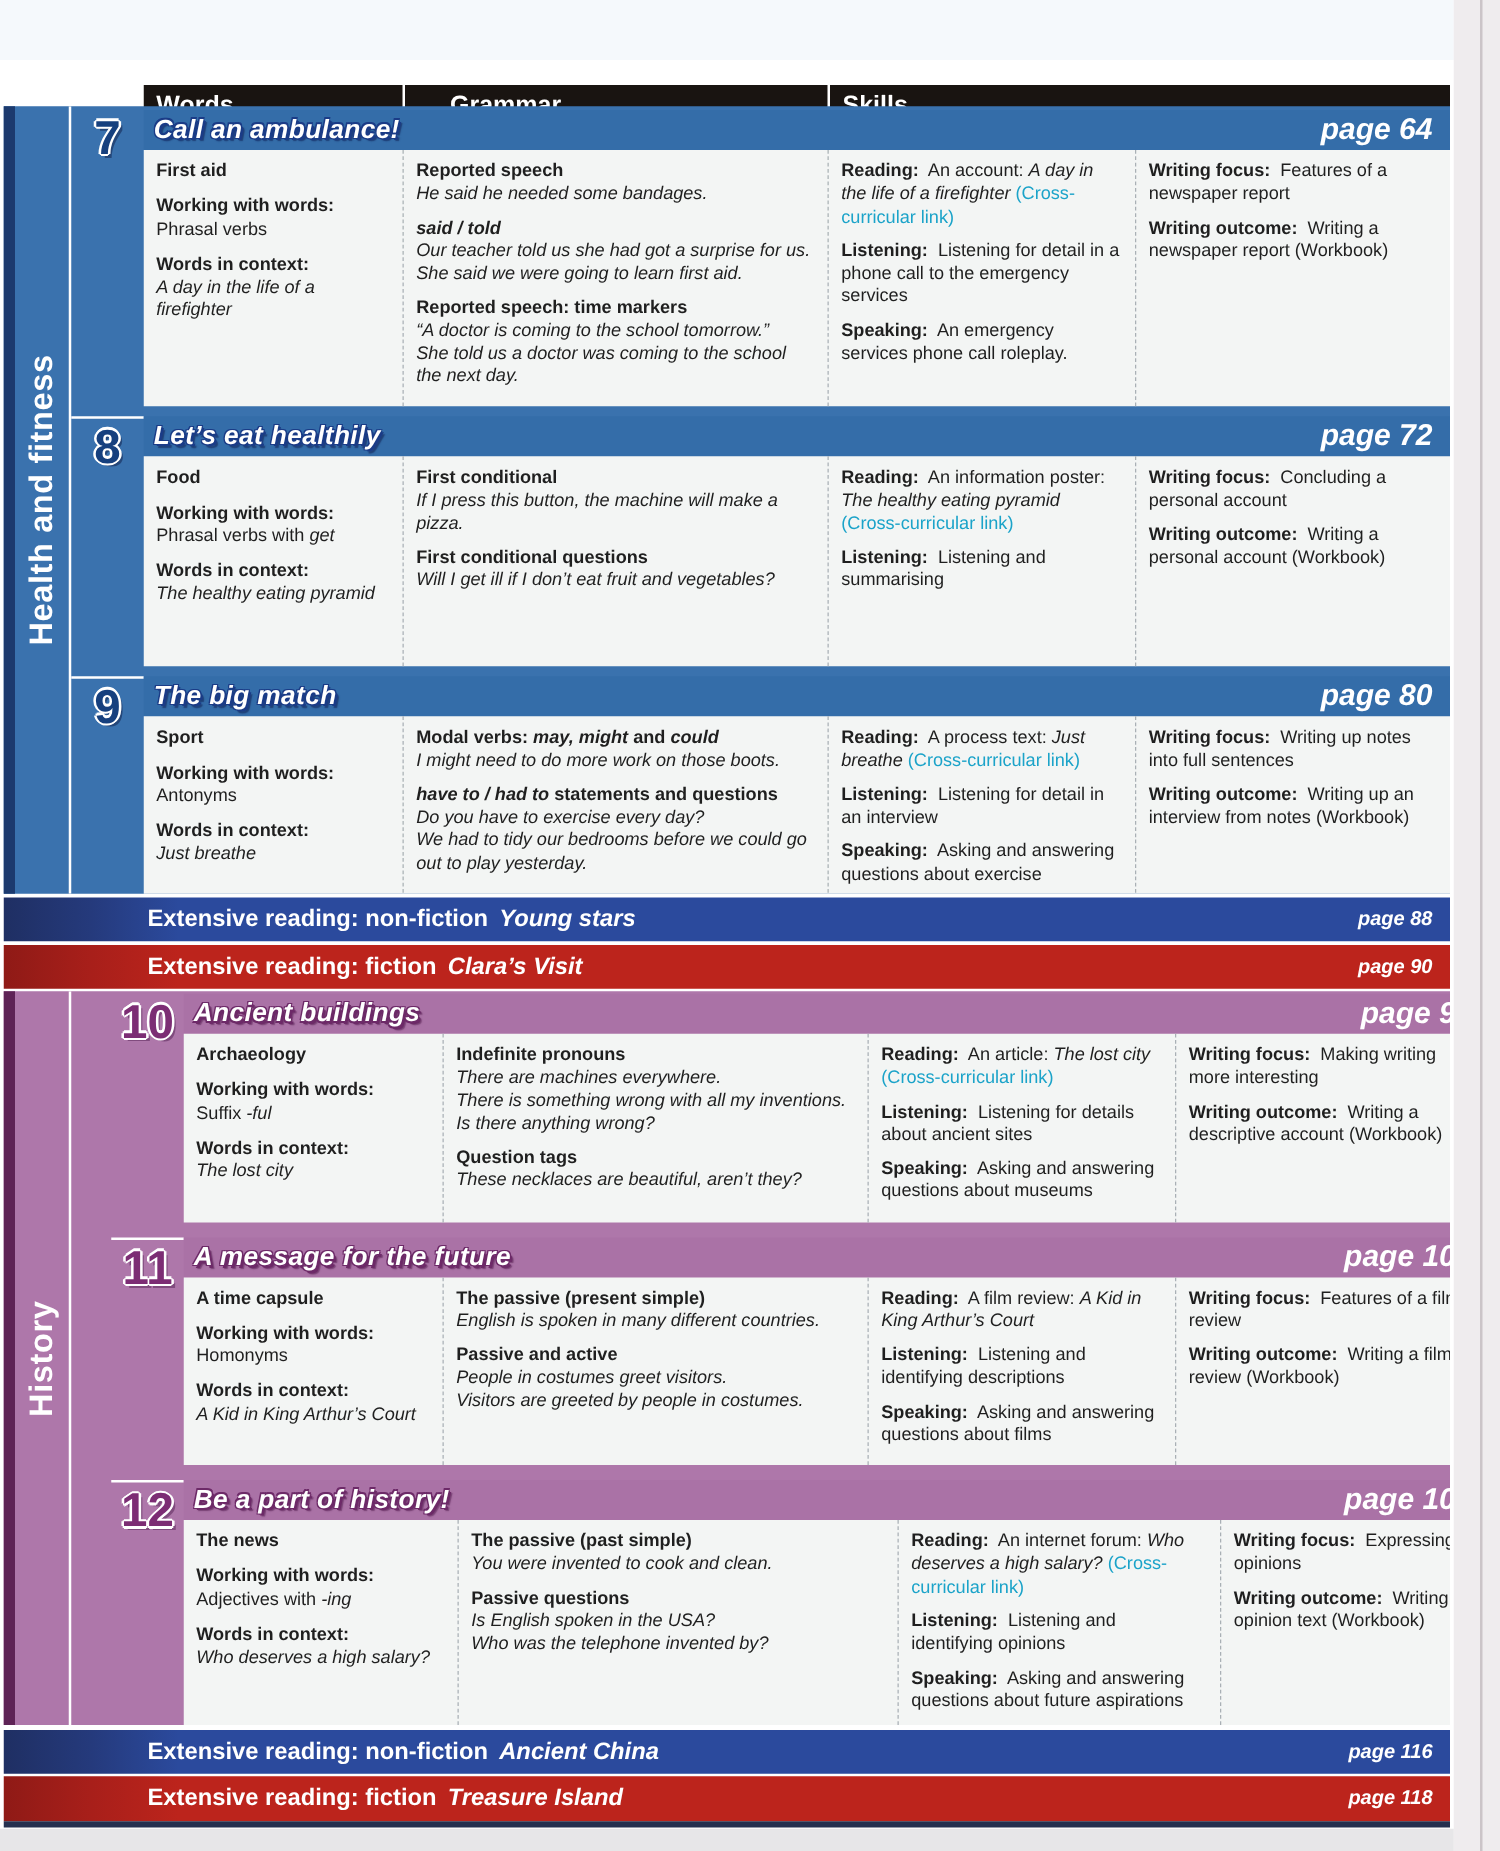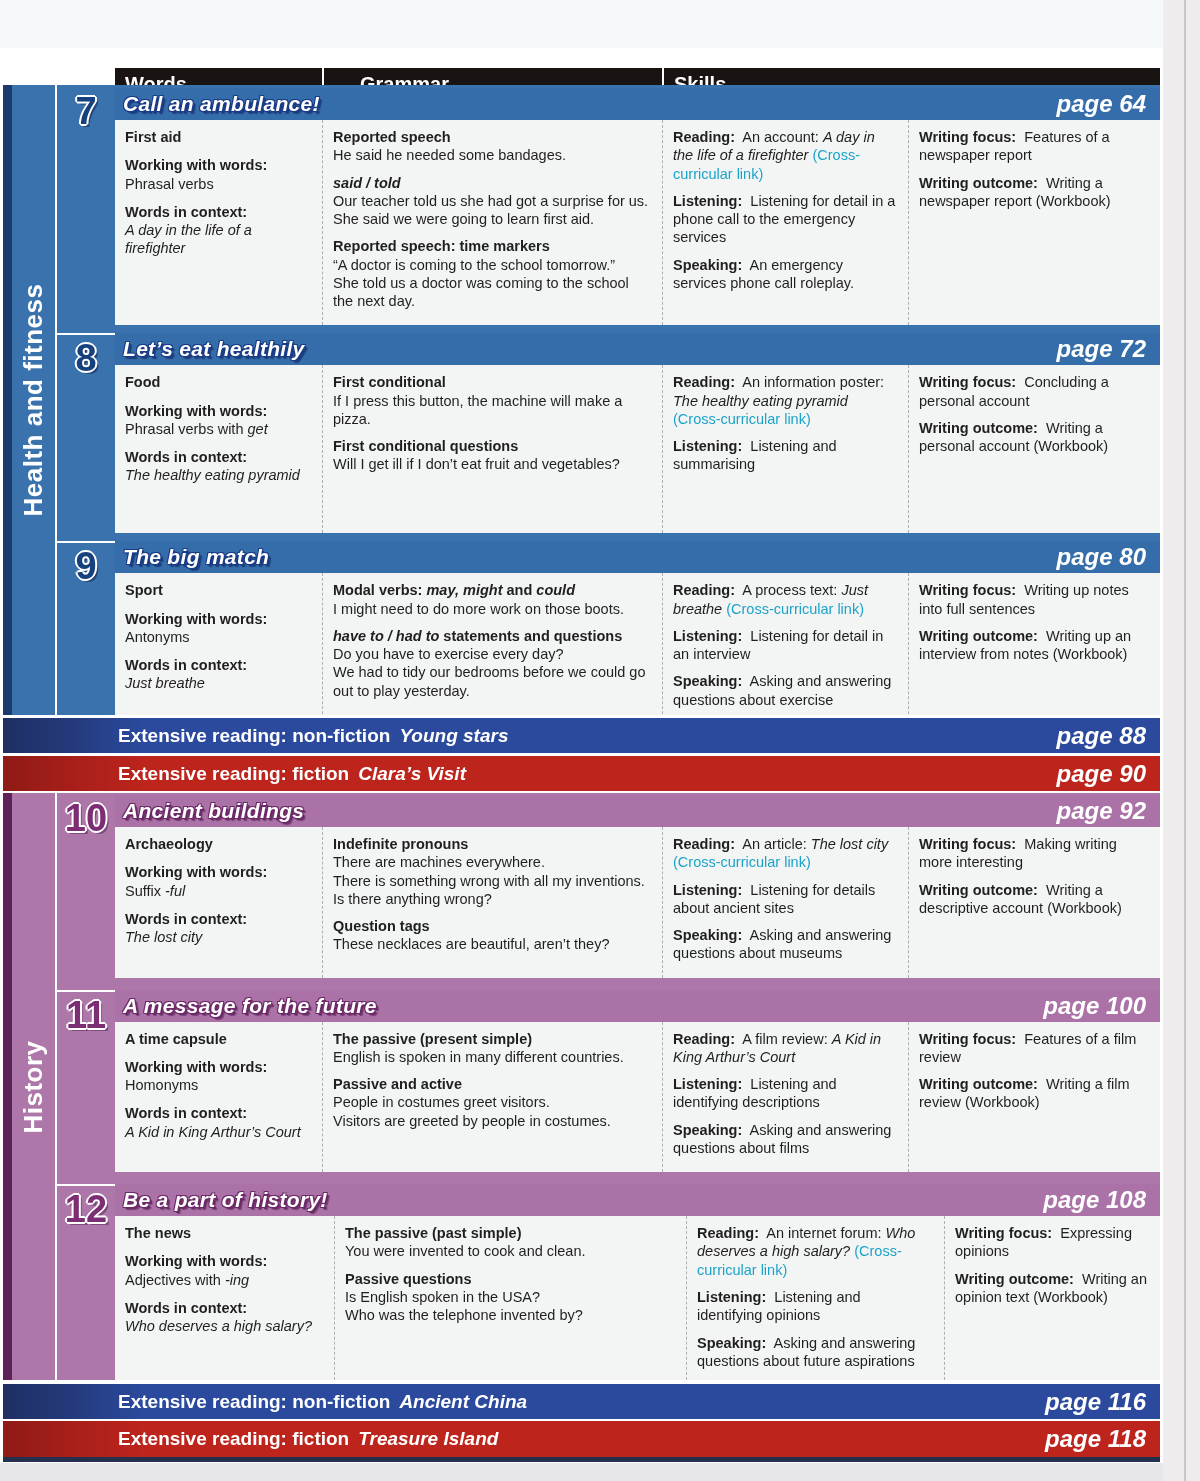--- a/index.html
+++ b/index.html
@@ -30,21 +30,21 @@
   .theme{position:absolute;left:3px;width:1157px;box-sizing:border-box;overflow:hidden;}
   .theme.blue{top:85px;height:630px;background:#3a72ae;border-left:9px solid #1c3a6e;padding-top:3px;}
   .theme.purple{top:793px;height:587px;background:#ae77aa;border-left:9px solid #5e2356;padding-top:2px;}
   .theme::after{content:"";position:absolute;left:43px;top:0;bottom:0;width:2px;background:#fff;}
   .side-label{
     position:absolute;left:21px;top:50%;transform:translate(-50%,-50%) rotate(-90deg);
     transform-origin:center;white-space:nowrap;color:#fff;font-weight:bold;font-size:26px;letter-spacing:.5px;
   }
   .unit{display:grid;grid-template-columns:58px 1045px;margin-left:45px;}
   .theme.blue .unit{margin-bottom:8px;}
-  .theme.purple .unit{margin-bottom:12px;}
+  .theme.purple .unit{margin-bottom:12px;padding-left:32px;}
   .unit+.unit .num{border-top:2px solid #fff;}
   .num{
     text-align:center;font-weight:800;font-size:38px;line-height:44px;padding-top:1px;
   }
   .theme.blue .num{color:#16407e;text-shadow:-2px 0 0 #fff,2px 0 0 #fff,0 -2px 0 #fff,0 2px 0 #fff,-1px -1px 0 #fff,1px -1px 0 #fff,-1px 1px 0 #fff,1px 1px 0 #fff,3px 3px 0 rgba(10,20,60,.45);}
   .theme.purple .num{color:#7c2d74;text-shadow:-2px 0 0 #fff,2px 0 0 #fff,0 -2px 0 #fff,0 2px 0 #fff,-1px -1px 0 #fff,1px -1px 0 #fff,-1px 1px 0 #fff,1px 1px 0 #fff,3px 3px 0 rgba(60,10,60,.4);}
 
   .tbar{height:32px;display:flex;align-items:center;justify-content:space-between;padding:0 14px 0 8px;box-sizing:border-box;}
   .theme.blue .tbar{background:#346da9;}
   .theme.purple .tbar{background:#aa72a6;}
@@ -57,36 +57,36 @@
   .cell{padding:8px 10px 6px 10px;box-sizing:border-box;font-size:14.5px;line-height:1.26;}
   .cell+.cell{border-left:1px dashed #a9b0b5;}
   .mh193{min-height:193px;} .mh168{min-height:168px;} .mh143{min-height:143px;}
   .mh145{min-height:145px;} .mh165{min-height:165px;gap:12px;}
 
   .w-topic{font-weight:bold;}
   .w-label{font-weight:bold;margin-top:10px;}
   .g-block{margin-bottom:9px;}
   .g-head{font-weight:bold;}
   .g-head .i{font-weight:bold;}
-  .g-line{}
+  .g-line{font-style:italic;}
   .sk{margin:0 0 9px 0;}
   .sk .lab{font-weight:bold;margin-right:4px;}
   .link{color:#1ba3c9;}
 
   
   .er-bar{position:absolute;left:3px;width:1157px;display:flex;align-items:center;box-sizing:border-box;padding:0 14px 0 115px;color:#fff;}
   .er-blue{background:linear-gradient(90deg,#1f2f63 0px,#253a7c 70px,#2b4a9d 140px);}
   .er-red{background:linear-gradient(90deg,#8f1a16 0px,#a81f1a 70px,#bc241c 140px);justify-content:center;}
   .er0{top:718px;height:35px;}
   .er1{top:756px;height:35px;}
   .er2{top:1384px;height:35px;}
   .er3{top:1421px;height:36px;}
   .er-label{font-weight:800;font-size:19px;}
   .er-title{font-weight:800;font-style:italic;font-size:19px;margin-left:9px;}
-  .er-page{margin-left:auto;font-weight:800;font-style:italic;font-size:24px;}
+  .er-page{margin-left:auto;font-weight:800;font-style:italic;font-size:16px;}
   .bottom-edge{position:absolute;left:3px;top:1457px;width:1157px;height:5px;background:#25304f;}
 </style>
 </head>
 <body>
 
 <div>
   <div class="top-strip"></div>
   <div class="right-strip">
       <div class="fold"></div>
     </div>

